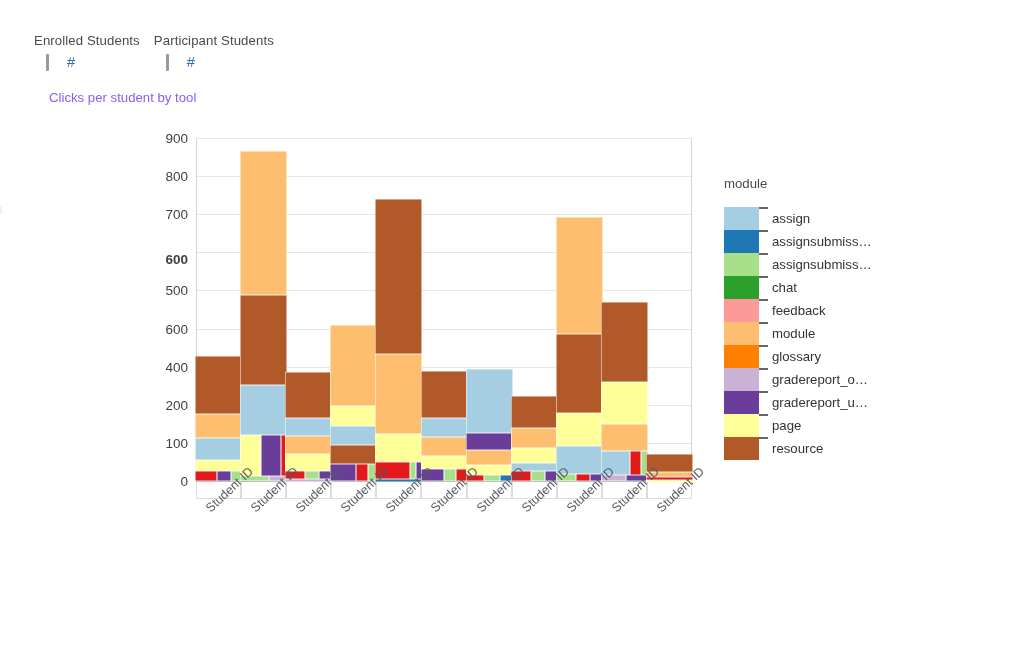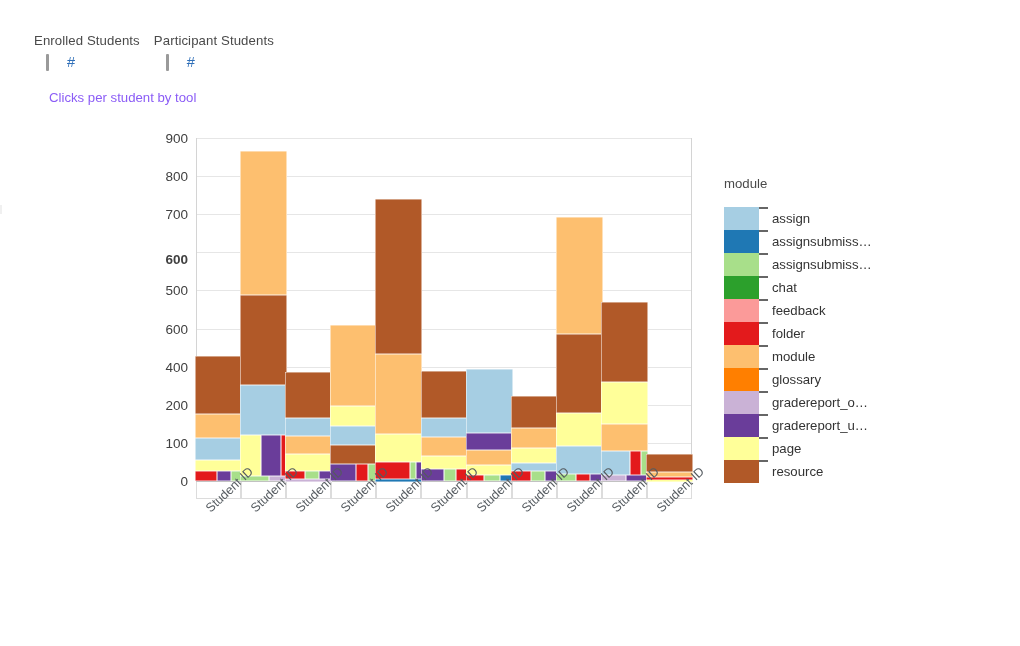--- a/index.html
+++ b/index.html
@@ -244,25 +244,20 @@
           <div class="legend-swatch" style="background: rgb(44, 160, 44);"></div>
           <div class="legend-dash"></div>
           <div class="legend-label">chat</div>
         </div>
         <div class="legend-row">
           <div class="legend-swatch" style="background: rgb(251, 154, 153);"></div>
           <div class="legend-dash"></div>
           <div class="legend-label">feedback</div>
         </div>
         <div class="legend-row">
-          <div class="legend-swatch" style="background: rgb(227, 26, 28);"></div>
-          <div class="legend-dash"></div>
-          <div class="legend-label">folder</div>
-        </div>
-        <div class="legend-row">
           <div class="legend-swatch" style="background: rgb(253, 191, 111);"></div>
           <div class="legend-dash"></div>
           <div class="legend-label">module</div>
         </div>
         <div class="legend-row">
           <div class="legend-swatch" style="background: rgb(255, 127, 0);"></div>
           <div class="legend-dash"></div>
           <div class="legend-label">glossary</div>
         </div>
         <div class="legend-row">

